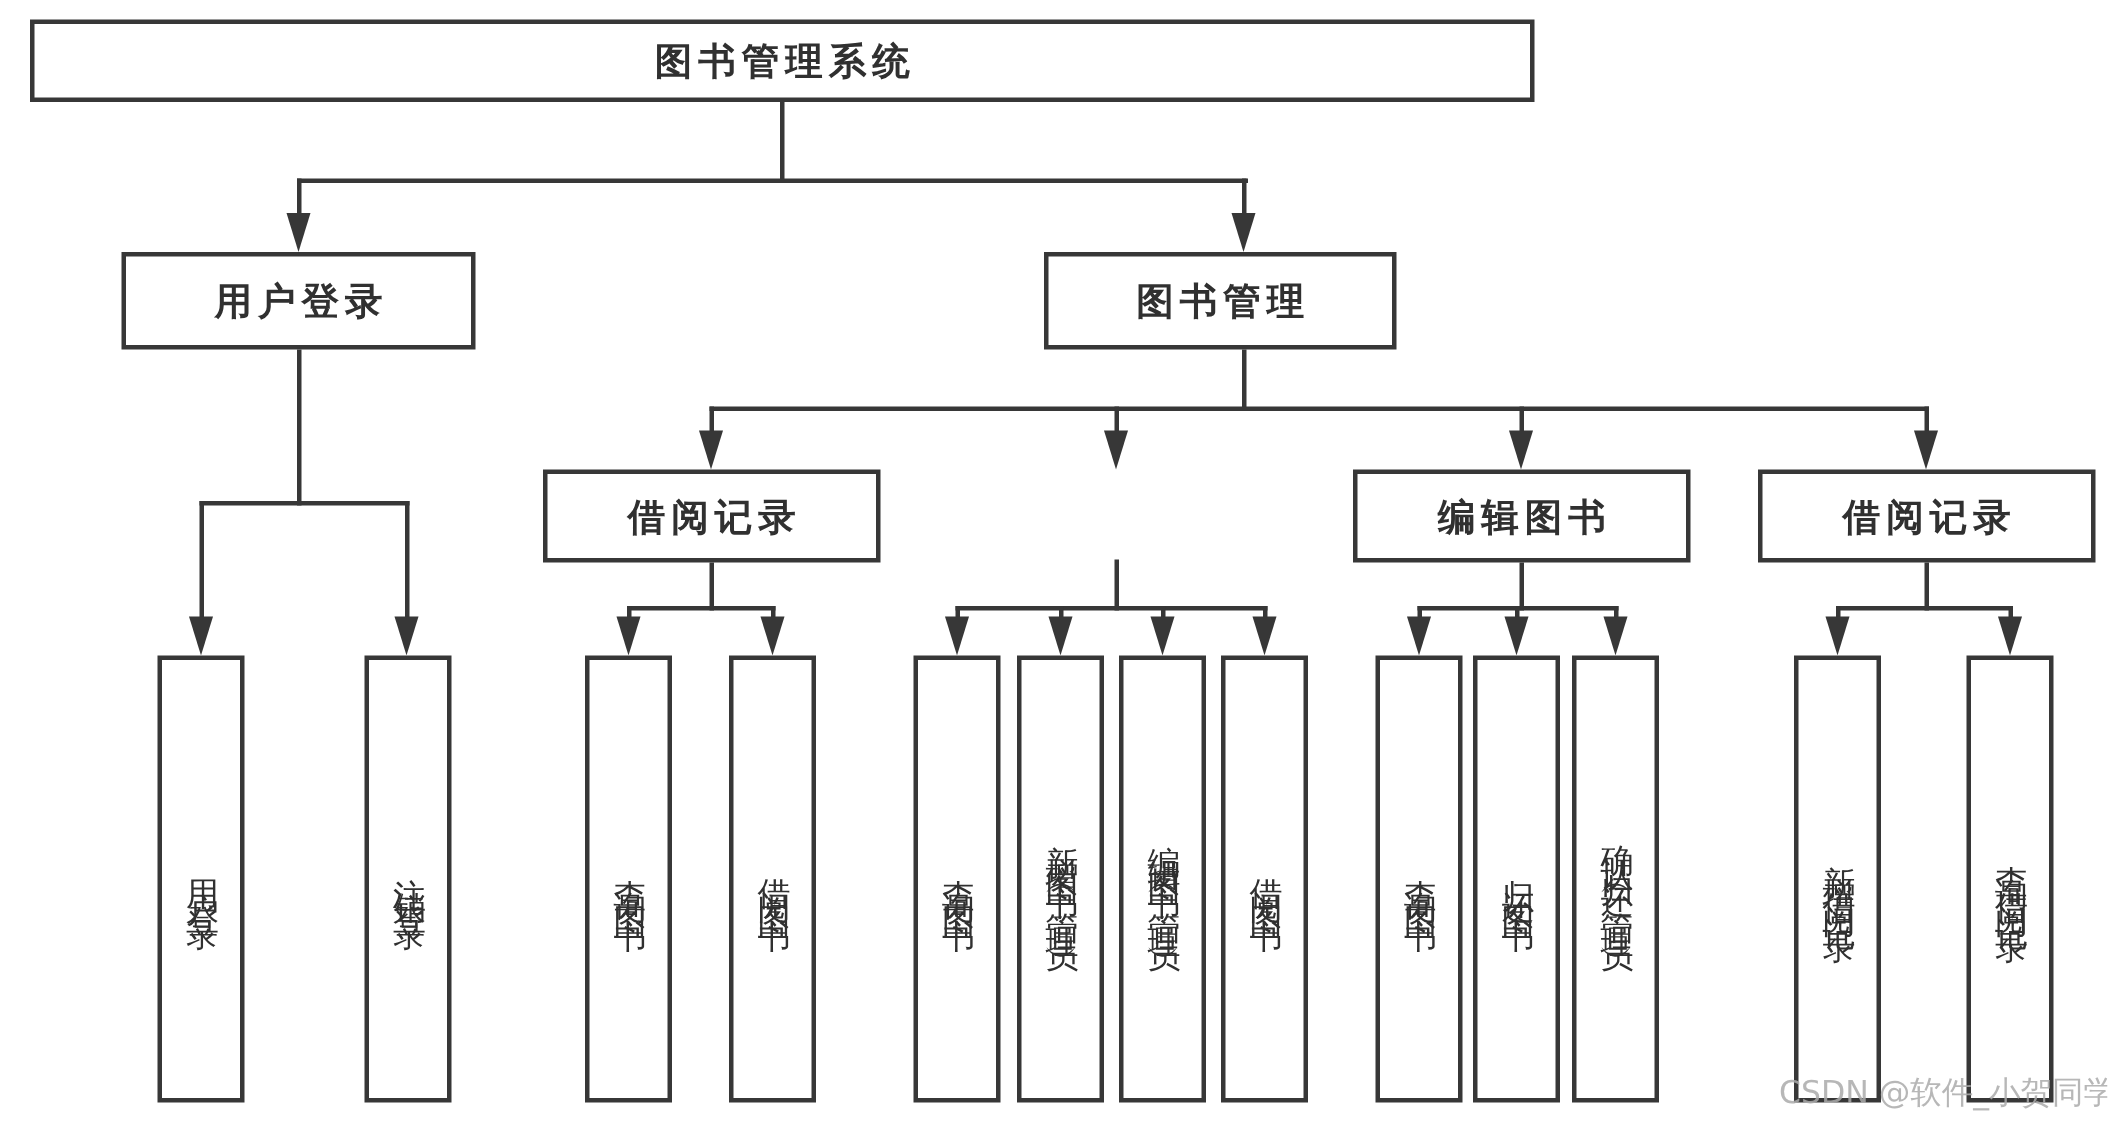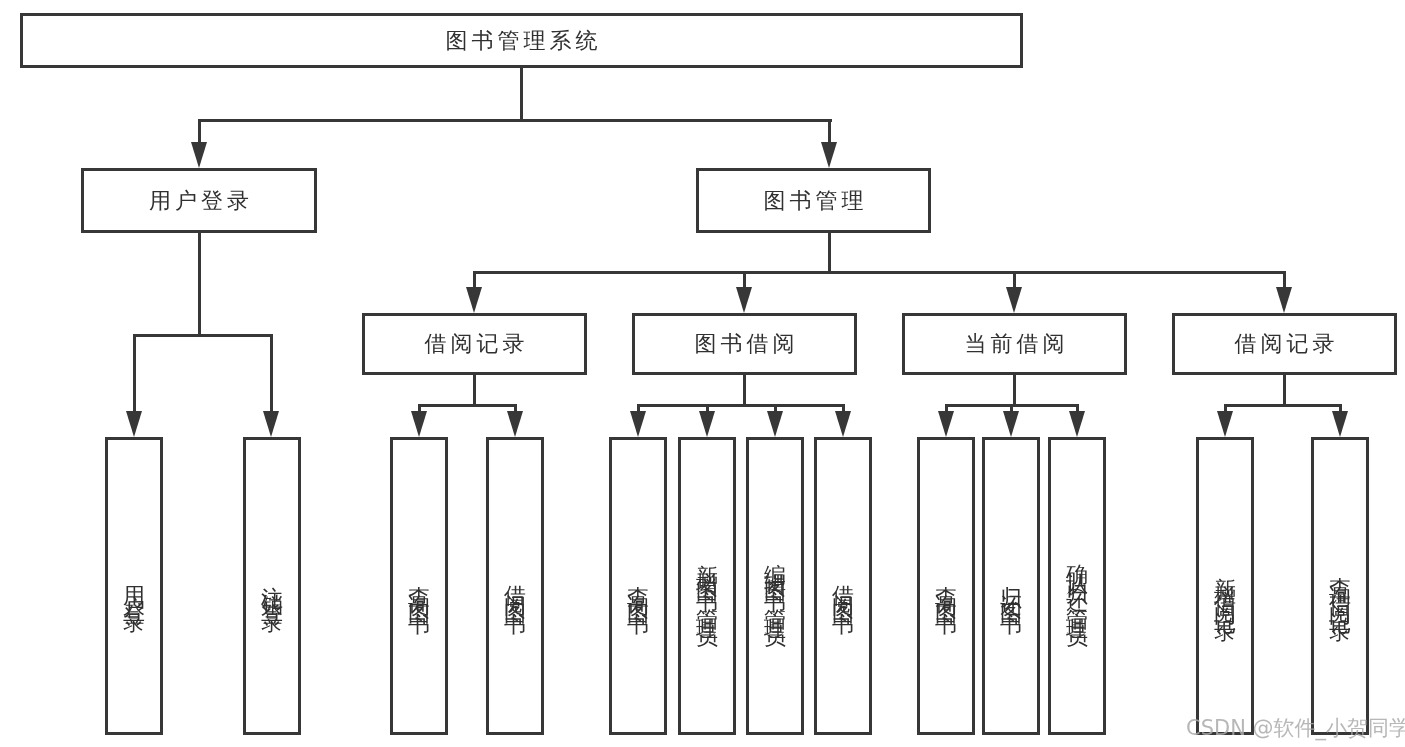--- a/index.html
+++ b/index.html
@@ -12,24 +12,25 @@
   }
   .box{
     position:absolute;
     box-sizing:border-box;
     border:3px solid #373737;
     background:#ffffff;
     display:flex;align-items:center;justify-content:center;
     color:#303030;
   }
   .hlabel{
-    font-size:22px;
+    font-size:25px;
     letter-spacing:4px;
     text-indent:4px;
     white-space:nowrap;
+    font-weight:bold;
   }
   .leaf .vlabel{
     writing-mode:vertical-rl;
     text-orientation:mixed;
     font-size:22px;
     letter-spacing:9px;
     line-height:1;
   }
   .line{position:absolute;background:#373737;}
   .arrow{
@@ -118,25 +119,22 @@
   <div class="box" style="left:81px;top:168px;width:236px;height:65px">
     <span class="hlabel">用户登录</span>
   </div>
   <div class="box" style="left:696px;top:168px;width:235px;height:65px">
     <span class="hlabel">图书管理</span>
   </div>
 
   <div class="box" style="left:362px;top:313px;width:225px;height:62px">
     <span class="hlabel">借阅记录</span>
   </div>
-  <div class="box" style="left:632px;top:313px;width:225px;height:62px">
-    <span class="hlabel">图书借阅</span>
-  </div>
   <div class="box" style="left:902px;top:313px;width:225px;height:62px">
-    <span class="hlabel">当前借阅</span>
+    <span class="hlabel">编辑图书</span>
   </div>
   <div class="box" style="left:1172px;top:313px;width:225px;height:62px">
     <span class="hlabel">借阅记录</span>
   </div>
 
   <div class="box leaf" style="left:105px;top:437px;width:58px;height:298px">
     <span class="vlabel">用户登录</span>
   </div>
   <div class="box leaf" style="left:243px;top:437px;width:58px;height:298px">
     <span class="vlabel">注销登录</span>

